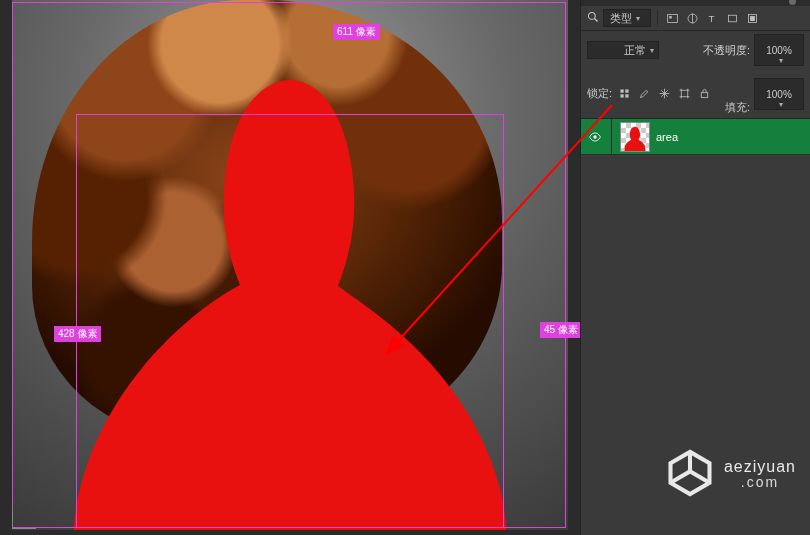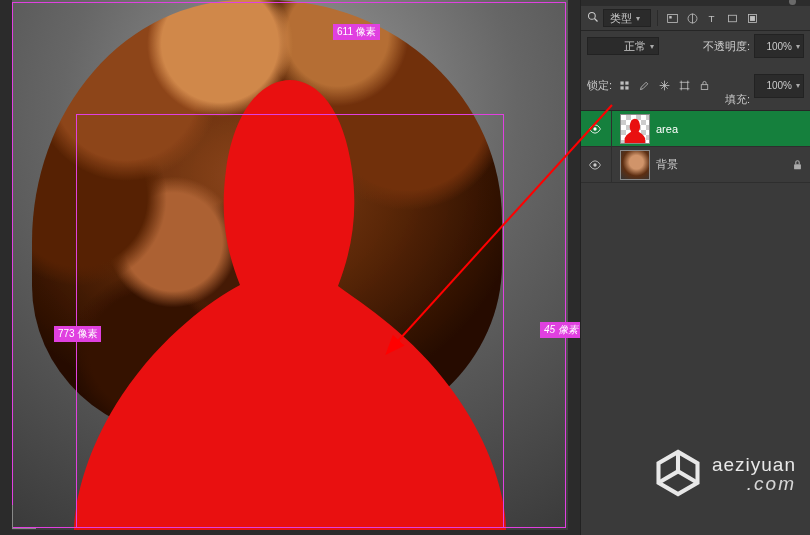--- a/index.html
+++ b/index.html
@@ -117,23 +117,23 @@
     display: inline-flex; align-items: center;
     height: 18px; padding: 0 4px 0 6px;
     min-width: 48px; justify-content: flex-start;
   }
   .chev { font-size: 8px; margin-left: 4px; color: #aaa; }
   .sep { width: 1px; height: 16px; background: #2a2a2a; margin: 0 2px; }
   .ico { width: 16px; height: 16px; display: inline-flex; align-items: center; justify-content: center; }
   .ico svg { width: 13px; height: 13px; fill: #bfbfbf; }
   .val-dd {
     background: #2b2b2b; border: 1px solid #222;
-    height: 24px; width: 50px;
+    height: 32px; width: 50px;
     display: inline-flex; align-items: center; justify-content: flex-end;
-    padding: 0 3px; font-size: 10px;
+    padding: 0 3px; font-size: 10px; flex-direction: column;
   }
   .divider { height: 1px; background: #262626; margin: 0; }
   
   .layers { }
   .layer-row {
     display: flex; align-items: center;
     height: 36px;
     border-bottom: 1px solid #2e2e2e;
     padding: 0 6px; gap: 6px;
     position: relative;
@@ -176,22 +176,22 @@
 
   
   .watermark {
     position: absolute;
     right: 14px; bottom: 34px;
     display: flex; align-items: center; gap: 8px;
     color: #e8e8e8;
   }
   .watermark .logo svg { width: 52px; height: 52px; fill: #e8e8e8; }
   .watermark .txt { display:flex; flex-direction:column; line-height:1; }
-  .wm-top { font-size: 19px; letter-spacing: 1px; }
-  .wm-bot { font-size: 19px; letter-spacing: 2px; text-align: right; opacity: .9; font-style: italic;}
+  .wm-top { font-size: 16px; letter-spacing: 1px; }
+  .wm-bot { font-size: 14px; letter-spacing: 2px; text-align: center; opacity: .9;}
 </style>
 </head>
 <body>
 
 <div class="canvas-wrap">
   <div class="canvas">
     <div class="hair"></div>
     <svg class="silhouette" viewBox="0 0 556 530" preserveAspectRatio="none">
       <path d="M278 80
                C250 80 222 110 214 170
@@ -203,22 +203,22 @@
                C400 335 352 305 326 286
                C340 250 346 213 340 170
                C332 110 306 80 278 80 Z"></path>
     </svg>
   </div>
 
   <div class="sel-outer"></div>
   <div class="sel-inner"></div>
 
   <span class="mtag" style="left:333px; top:24px;">611 像素</span>
-  <span class="mtag" style="left:54px; top:326px;">773 像素</span>
-  <span class="mtag" style="left:540px; top:322px;font-style:italic;">45 像素</span>
+  <span class="mtag" style="left:54px; top:326px;">428 像素</span>
+  <span class="mtag" style="left:540px; top:322px;">45 像素</span>
 
   <div class="xy"></div>
 </div>
 
 <div class="panel">
   <div class="tabbar">
     <span class="tabdot"></span>
   </div>
 
   <div class="row">
@@ -329,37 +329,20 @@
       </span>
       <span class="eyesep"></span>
       <div class="thumb checker">
         <div class="mini-red"><svg viewBox="0 0 30 30">
               <path fill="#e91010" d="M15 4c-3 0-5 3-5.5 7-.4 3 .3 5 1.4 7-2 1-5 3-7 7v5h22v-5c-2-4-5-6-7-7 1.1-2 1.8-4 1.4-7C20 7 18 4 15 4z"></path>
             </svg></div>
       </div>
       <span class="layer-name">area</span>
     </div>
 
-    <div class="layer-row">
-      <span class="eye">
-        <svg viewBox="0 0 16 12">
-            <path d="M8 1C4 1 1.5 6 1.5 6S4 11 8 11s6.5-5 6.5-5S12 1 8 1z" fill="none" stroke="#ccc"></path>
-            <circle cx="8" cy="6" r="2"></circle>
-          </svg>
-      </span>
-      <span class="eyesep"></span>
-      <div class="thumb photo"></div>
-      <span class="layer-name">背景</span>
-      <span class="lock-icon">
-        <svg viewBox="0 0 12 14">
-            <rect x="2" y="6" width="8" height="6" rx="1"></rect>
-            <path d="M4 6V4a2 2 0 014 0v2" fill="none" stroke="#aaa" stroke-width="1.3"></path>
-          </svg>
-      </span>
-    </div>
 
   </div>
 </div>
 
 <svg class="arrow-svg" viewBox="0 0 810 535">
   <defs>
     <marker id="ah" markerWidth="10" markerHeight="10" refX="8" refY="4" orient="auto">
       <path d="M0 0L10 4L0 8z" fill="#ff0000"></path>
     </marker>
   </defs>

